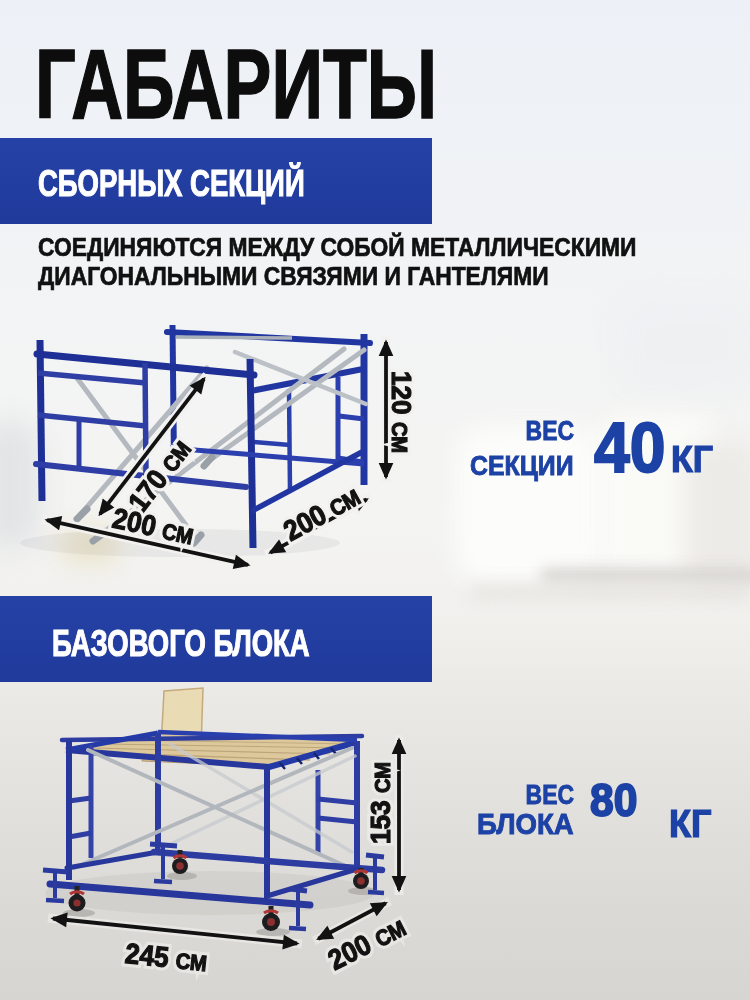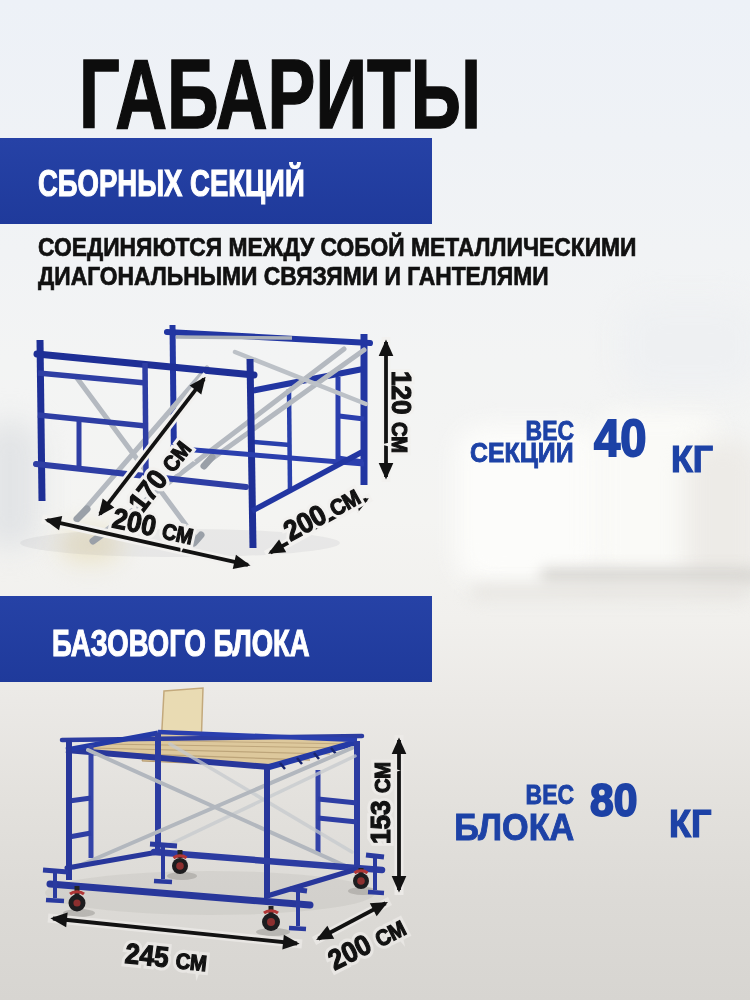--- a/index.html
+++ b/index.html
@@ -20,41 +20,41 @@
 
   <div class="blob" style="left:455px;top:425px;width:150px;height:160px;background:#fcfcfa;filter:blur(13px);"></div>
   <div class="blob" style="left:595px;top:410px;width:125px;height:175px;background:#fafaf7;filter:blur(12px);"></div>
   <div class="blob" style="left:685px;top:440px;width:75px;height:150px;background:#edebe7;filter:blur(11px);"></div>
   <div class="blob" style="left:620px;top:300px;width:140px;height:90px;background:#eef0f2;filter:blur(14px);"></div>
   <div class="blob" style="left:540px;top:568px;width:220px;height:16px;background:#d8d6d2;filter:blur(7px);"></div>
   <div class="blob" style="left:470px;top:585px;width:280px;height:14px;background:#e6e4e0;filter:blur(8px);"></div>
   <div class="blob" style="left:-20px;top:420px;width:60px;height:130px;background:#e2e4e6;filter:blur(14px);"></div>
   <div class="blob" style="left:60px;top:528px;width:60px;height:34px;background:#eae3c9;filter:blur(12px);"></div>
 
-  <div class="abs" style="left:34.9px;top:45px;font-size:98px;color:#0d0d0d;margin-left:44px;-webkit-text-stroke:1.5px #0d0d0d;"><span class="cond" id="ttl" style="transform:scaleX(0.732);">ГАБАРИТЫ</span></div>
+  <div class="abs" style="left:34.9px;top:35px;font-size:98px;color:#0d0d0d;-webkit-text-stroke:1.5px #0d0d0d;"><span class="cond" id="ttl" style="transform:scaleX(0.732);">ГАБАРИТЫ</span></div>
 
   <div class="abs" style="left:0;top:138px;width:432px;height:85.5px;background:linear-gradient(180deg,#2642a6,#1f3a9b);"></div>
 
   <div class="abs" style="left:38px;top:165.2px;font-size:37px;color:#ffffff;-webkit-text-stroke:1.1px #ffffff;"><span class="cond" id="b1t" style="transform:scaleX(0.743);">СБОРНЫХ СЕКЦИЙ</span></div>
 
   <div class="abs" style="left:38px;top:233.3px;font-size:25.5px;line-height:28.2px;color:#111111;-webkit-text-stroke:0.7px #111111;"><span class="cond" id="par" style="transform:scaleX(0.895);">СОЕДИНЯЮТСЯ МЕЖДУ СОБОЙ МЕТАЛЛИЧЕСКИМИ<br>ДИАГОНАЛЬНЫМИ СВЯЗЯМИ И ГАНТЕЛЯМИ</span></div>
 
   <div class="abs blue" style="right:176px;top:418.1px;font-size:27px;text-align:right;-webkit-text-stroke:0.9px currentColor;"><span class="condr" id="w1a" style="transform:scaleX(0.85);">ВЕС</span></div>
-  <div class="abs blue" style="right:176px;top:440px;font-size:27px;text-align:center;-webkit-text-stroke:0.9px currentColor;"><span class="condr" id="w1b" style="transform:scaleX(0.92);">СЕКЦИИ</span></div>
-
-  <div class="abs blue" style="left:594px;top:412.2px;font-size:52px;-webkit-text-stroke:2px currentColor;"><span class="cond" id="w1n" style="transform:scaleX(0.905);">40</span></div>
+  <div class="abs blue" style="right:176px;top:453px;font-size:27px;text-align:center;-webkit-text-stroke:0.9px currentColor;"><span class="condr" id="w1b" style="transform:scaleX(0.92);">СЕКЦИИ</span></div>
+
+  <div class="abs blue" style="left:594px;top:412.2px;font-size:71px;-webkit-text-stroke:2px currentColor;"><span class="cond" id="w1n" style="transform:scaleX(0.905);">40</span></div>
 
   <div class="abs blue" style="left:670.5px;top:441px;font-size:37.2px;-webkit-text-stroke:1.2px currentColor;"><span class="cond" id="w1k" style="transform:scaleX(0.96);">КГ</span></div>
 
   <div class="abs" style="left:0;top:596px;width:432px;height:86px;background:linear-gradient(180deg,#2642a6,#1f3a9b);"></div>
 
   <div class="abs" style="left:52px;top:625.2px;font-size:37px;color:#ffffff;-webkit-text-stroke:1.1px #ffffff;"><span class="cond" id="b2t" style="transform:scaleX(0.742);">БАЗОВОГО БЛОКА</span></div>
 
   <div class="abs blue" style="right:176px;top:781.8px;font-size:27px;text-align:right;-webkit-text-stroke:0.9px currentColor;"><span class="condr" id="w2a" style="transform:scaleX(0.85);">ВЕС</span></div>
-  <div class="abs blue" style="right:176px;top:809.7px;font-size:36px;text-align:right;-webkit-text-stroke:0.9px currentColor;"><span class="condr" id="w2b" style="transform:scaleX(0.95);">БЛОКА</span></div>
+  <div class="abs blue" style="right:176px;top:809.7px;font-size:29px;text-align:right;-webkit-text-stroke:0.9px currentColor;"><span class="condr" id="w2b" style="transform:scaleX(0.95);">БЛОКА</span></div>
 
   <div class="abs blue" style="left:590px;top:776.4px;font-size:47px;-webkit-text-stroke:2px currentColor;"><span class="cond" id="w2n" style="transform:scaleX(0.905);">80</span></div>
 
   <div class="abs blue" style="left:669px;top:804.5px;font-size:38px;-webkit-text-stroke:1.2px currentColor;"><span class="cond" id="w2k" style="transform:scaleX(0.95);">КГ</span></div>
 
   <svg width="750" height="1000" viewBox="0 0 750 1000" style="position:absolute;left:0;top:0;">
     <defs>
       <marker id="ah" viewBox="0 0 10 10" refX="8.5" refY="5" markerWidth="4.6" markerHeight="4.6" orient="auto-start-reverse">
         <path d="M0.5,0.8 L10,5 L0.5,9.2 z" fill="#121212"></path>
       </marker>

